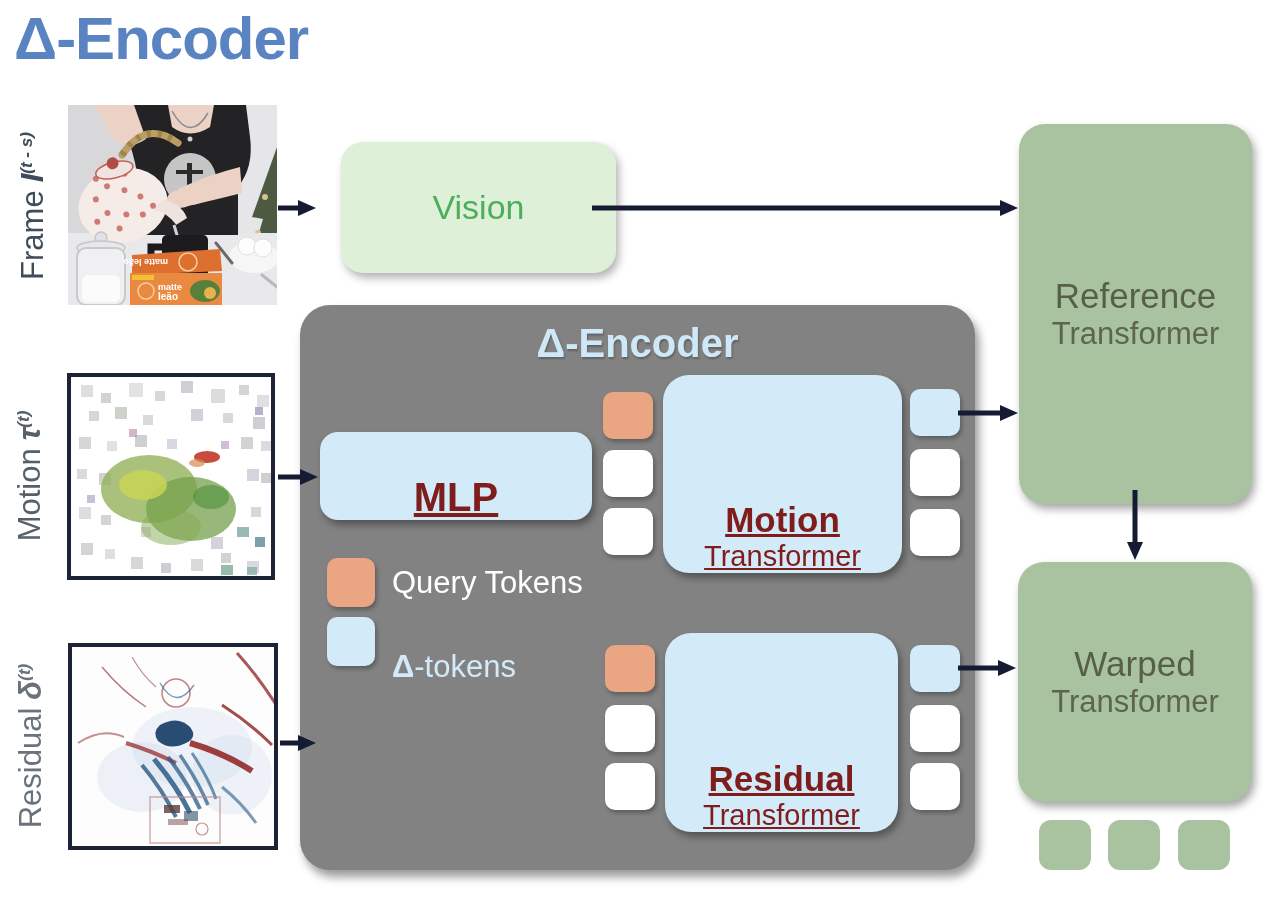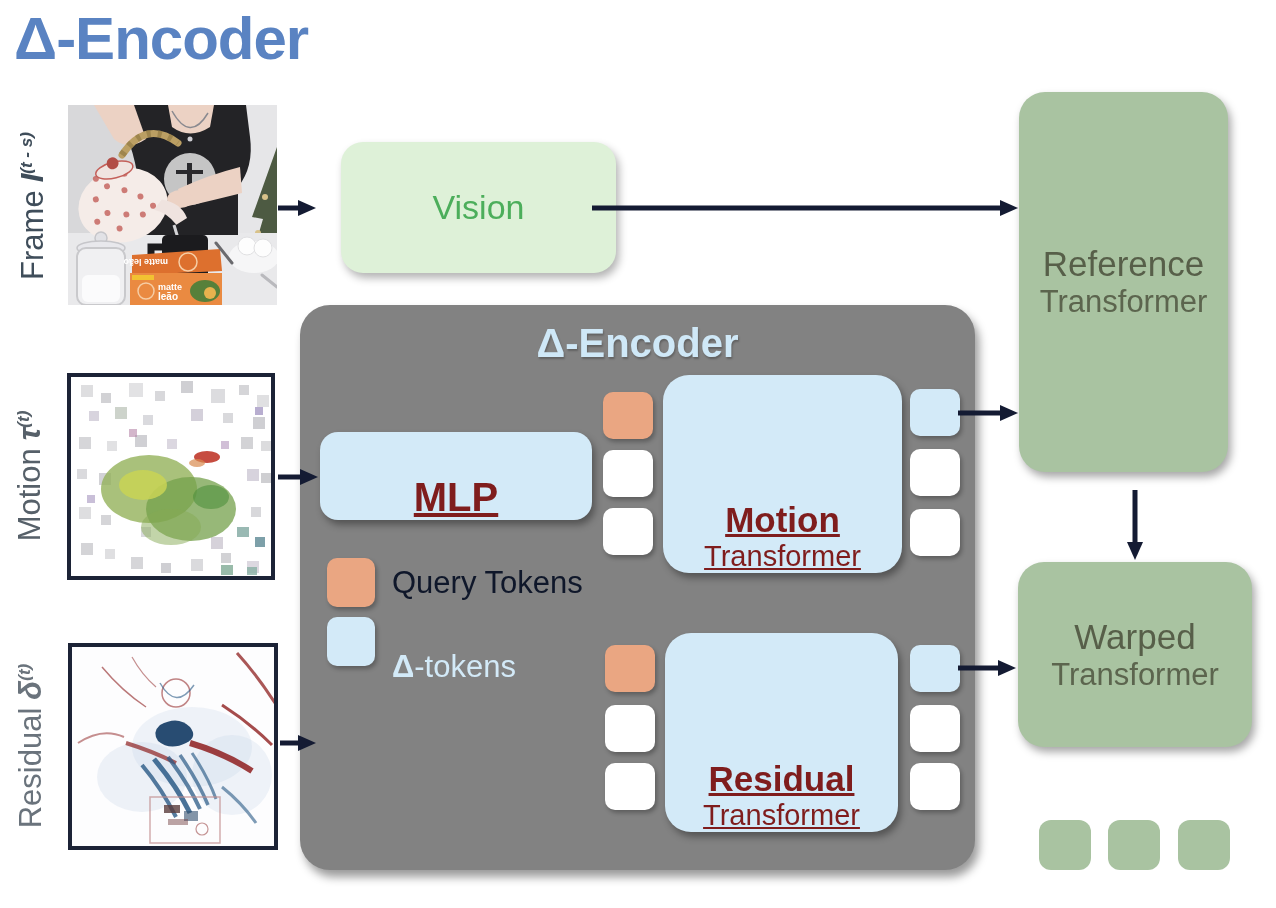--- a/index.html
+++ b/index.html
@@ -74,32 +74,32 @@
   }
   .tok-q { background:#eaa682; }
   .tok-w { background:#ffffff; }
   .tok-d { background:#d3eaf8; }
 
   .legend-swatch {
     position:absolute; width:48px; height:49px; border-radius:10px;
     box-shadow:2px 3px 4px rgba(0,0,0,0.28);
   }
   .legend-label { position:absolute; font-size:31px; white-space:nowrap; }
-  .legend-query-label { color:#0f172a; }
+  .legend-query-label { color:#ffffff; }
   .legend-delta-label { color:#d3eaf8; }
   .legend-delta-label b { font-weight:800; }
 
   .sage-box {
     position:absolute; background:#a9c3a1; border-radius:26px;
     box-shadow:3px 5px 8px rgba(0,0,0,0.35);
     display:flex; flex-direction:column; align-items:center; justify-content:center;
     color:#575f49;
   }
-  .reference-box { left:1019px; top:92px; width:209px; height:380px; }
-  .warped-box { left:1018px; top:562px; width:234px; height:185px; }
+  .reference-box { left:1019px; top:124px; width:233px; height:380px; }
+  .warped-box { left:1018px; top:562px; width:234px; height:240px; }
   .sage-line1 { font-size:35px; font-weight:500; }
   .sage-line2 { font-size:31px; font-weight:300; color:#5c654e; }
 
   .out-token {
     position:absolute; width:52px; height:50px; border-radius:12px; background:#a9c3a1;
   }
 
   .arrows { position:absolute; left:0; top:0; pointer-events:none; }
 </style>
 </head>

